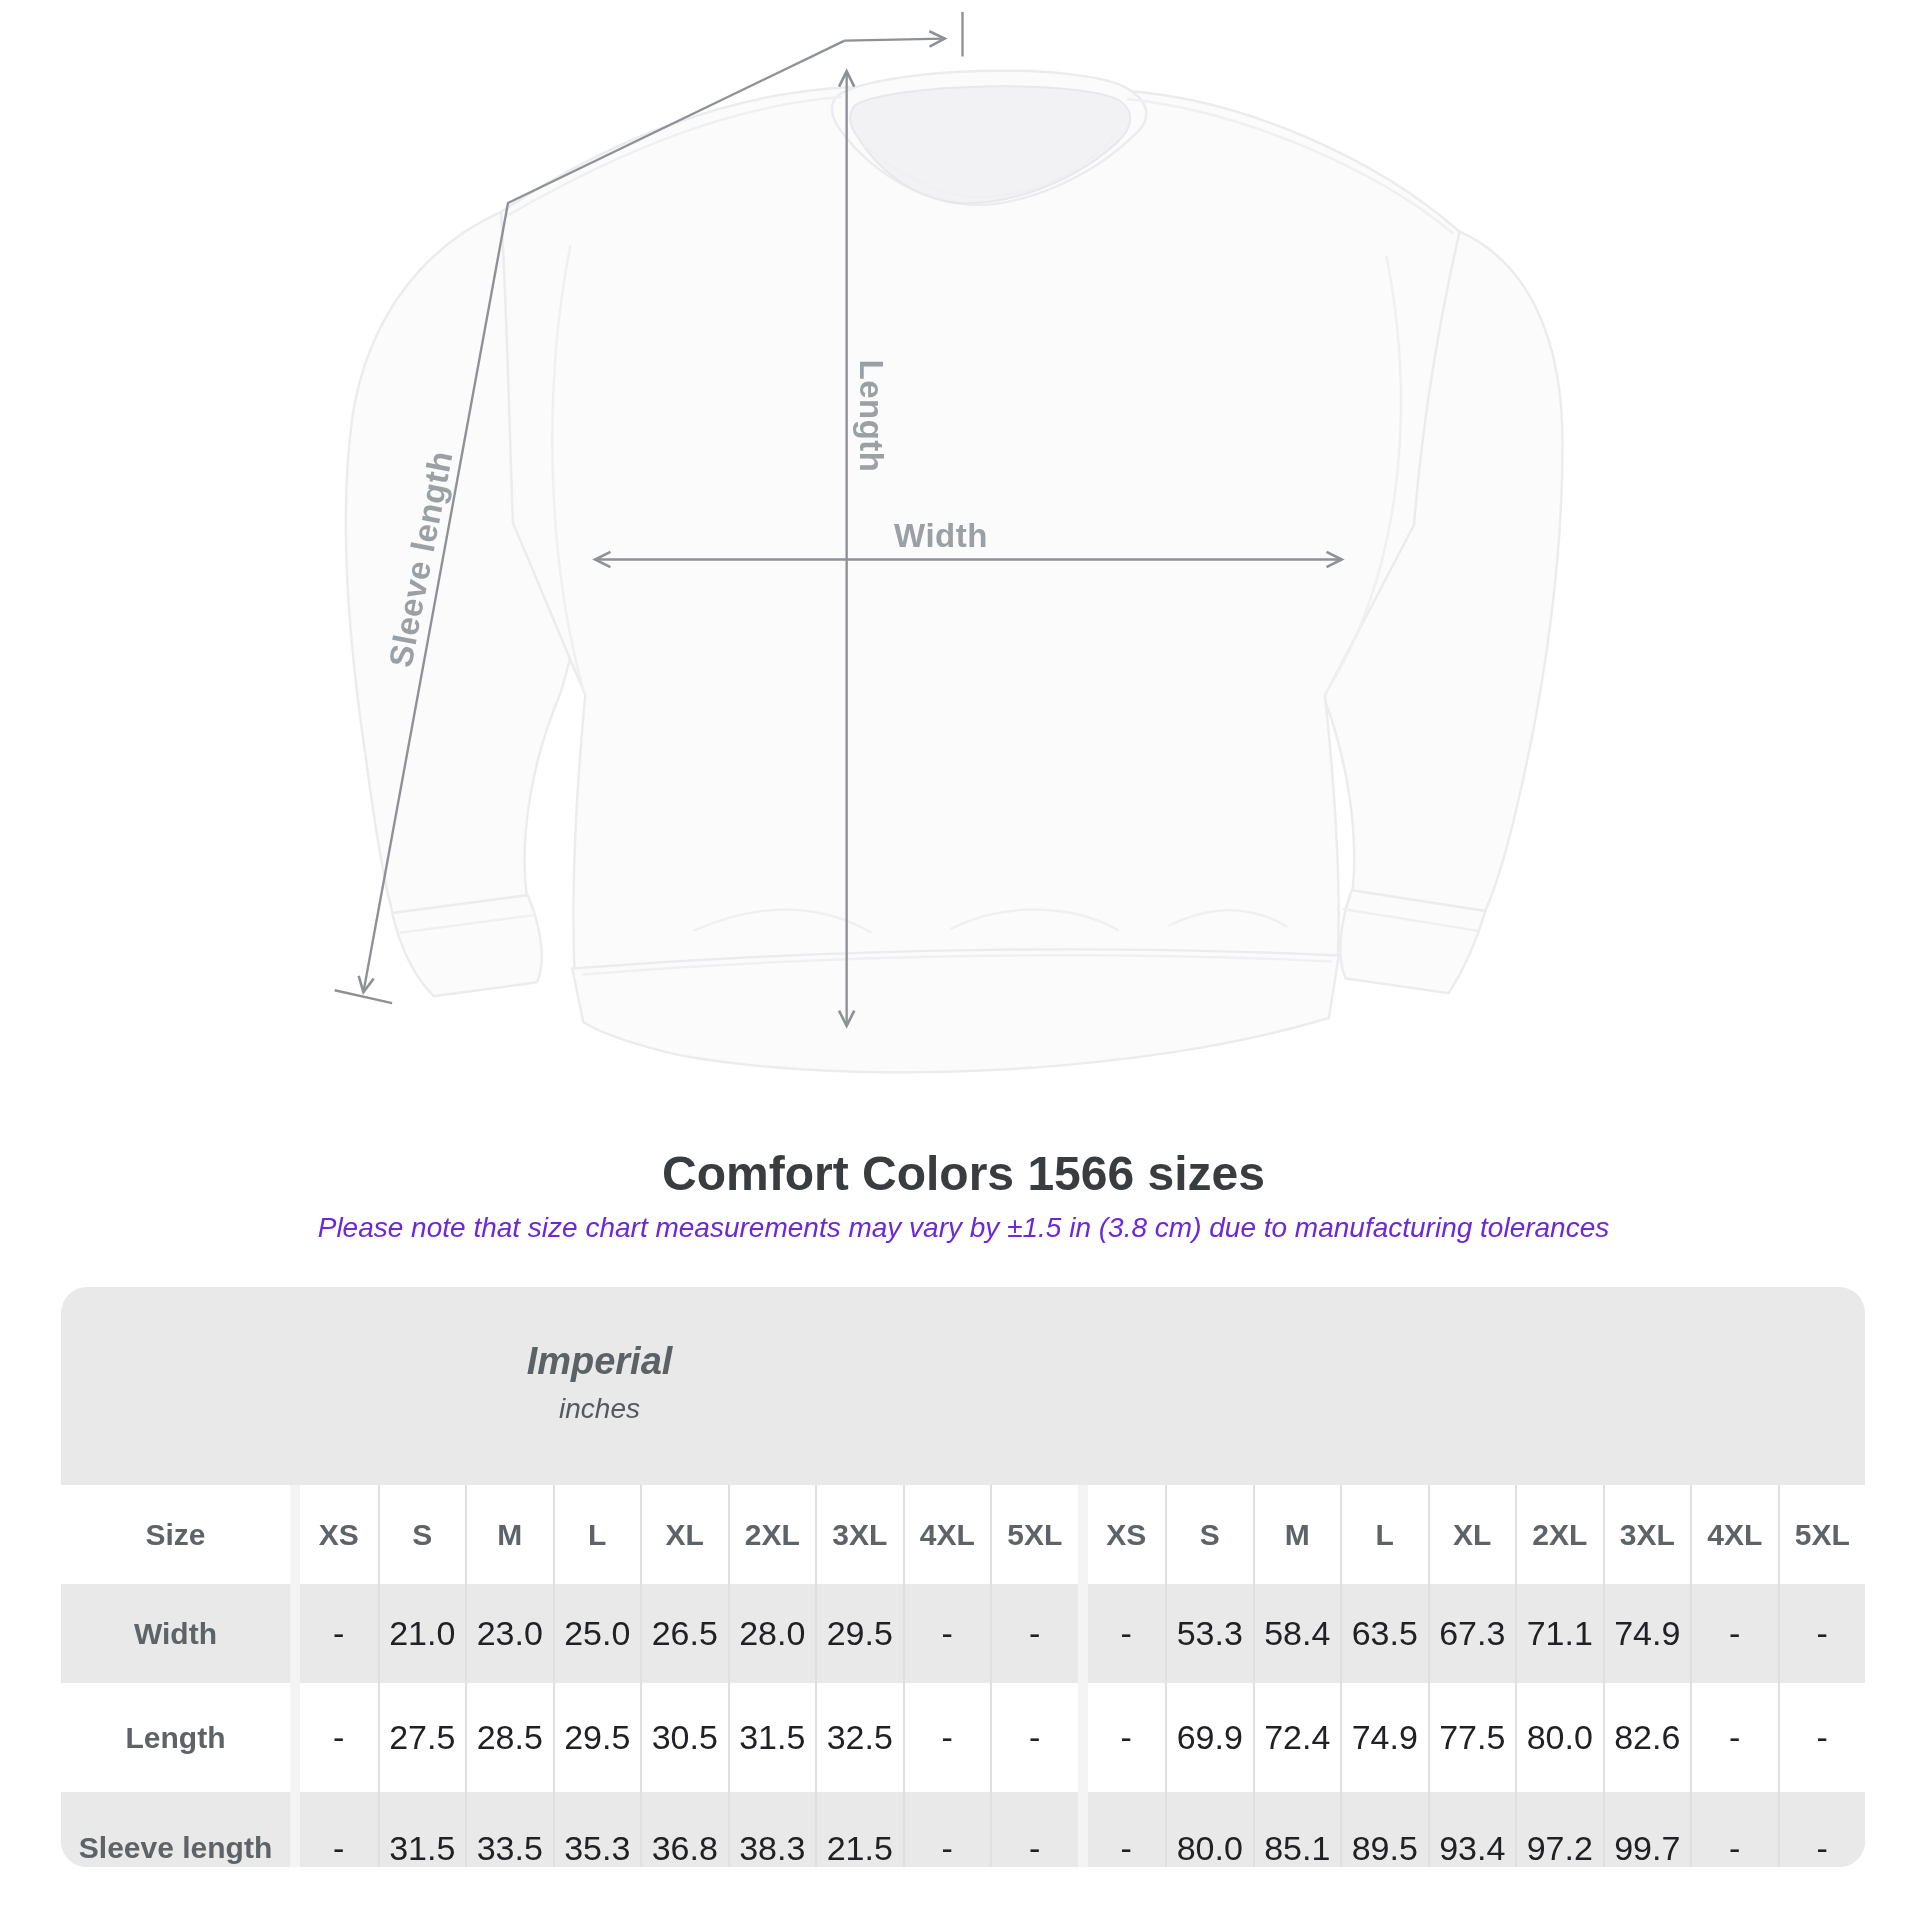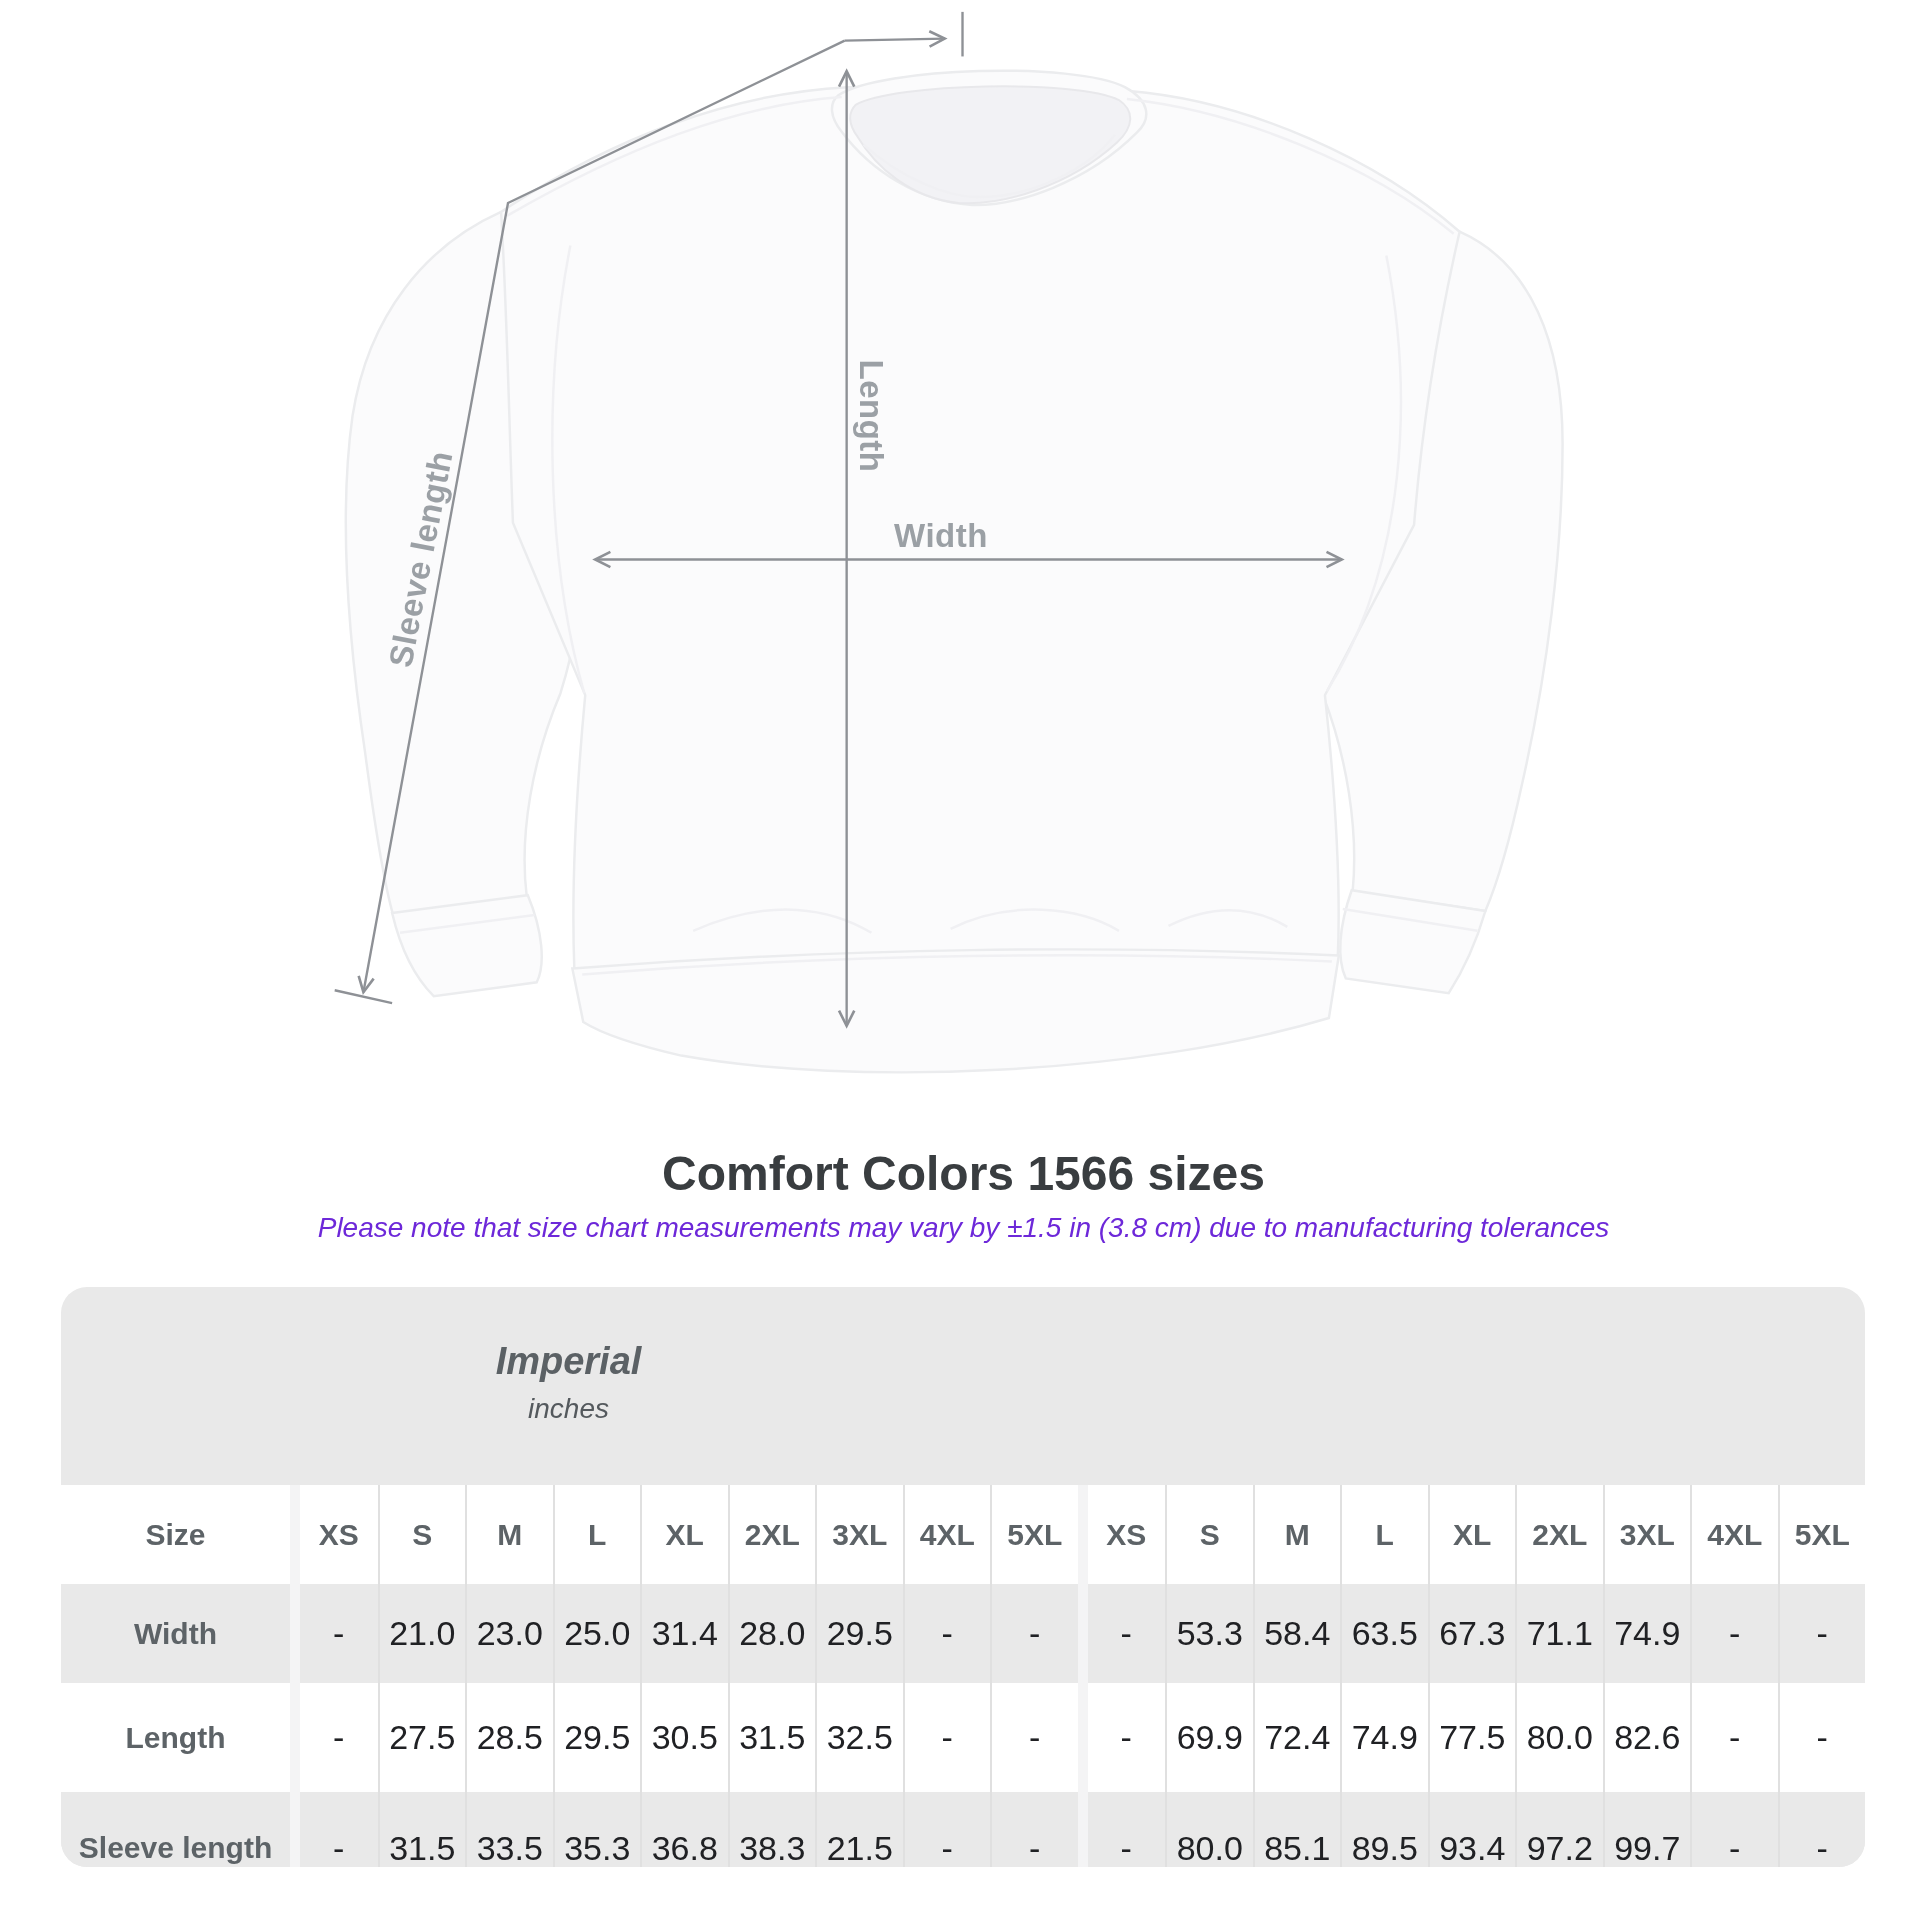--- a/index.html
+++ b/index.html
@@ -28,21 +28,21 @@
   }
   .chart-note{
     position:absolute;left:0;top:1212px;width:100%;
     text-align:center;font-style:italic;font-size:28px;color:#6d28d9;
   }
   .size-table{
     position:absolute;left:61px;top:1287px;width:1804px;height:580px;
     background:#e9e9e9;border-radius:26px;overflow:hidden;
   }
   .unit-header{
-    display:grid;grid-template-columns:1015px 1fr;height:185px;
+    display:grid;grid-template-columns:1015px 1fr;height:185px;margin-left:31px;
   }
   .unit-cell{display:flex;flex-direction:column;align-items:center;justify-content:center;gap:10px;padding-top:6px;}
   .unit-name{font-weight:bold;font-style:italic;font-size:38px;color:#5b6165;}
   .unit-sub{font-style:italic;font-size:28px;color:#54595d;}
   .trow{display:grid;grid-template-columns:229px repeat(18,1fr);}
   .trow.header{height:99px;background:#ffffff;margin-top:13px;}
   .trow.r0{height:99px;background:#e9e9e9;}
   .trow.r1{height:109px;background:#ffffff;}
   .trow.r2{height:112px;background:#e9e9e9;}
   .cell{
@@ -138,21 +138,21 @@
       <div class="cell head">4XL</div>
       <div class="cell head">5XL</div>
     </div>
 
     <div class="trow r0">
       <div class="cell lab first">Width</div>
       <div class="cell thick">-</div>
       <div class="cell">21.0</div>
       <div class="cell">23.0</div>
       <div class="cell">25.0</div>
-      <div class="cell">31.4</div>
+      <div class="cell">26.5</div>
       <div class="cell">28.0</div>
       <div class="cell">29.5</div>
       <div class="cell">-</div>
       <div class="cell">-</div>
       <div class="cell thick">-</div>
       <div class="cell">53.3</div>
       <div class="cell">58.4</div>
       <div class="cell">63.5</div>
       <div class="cell">67.3</div>
       <div class="cell">71.1</div>

